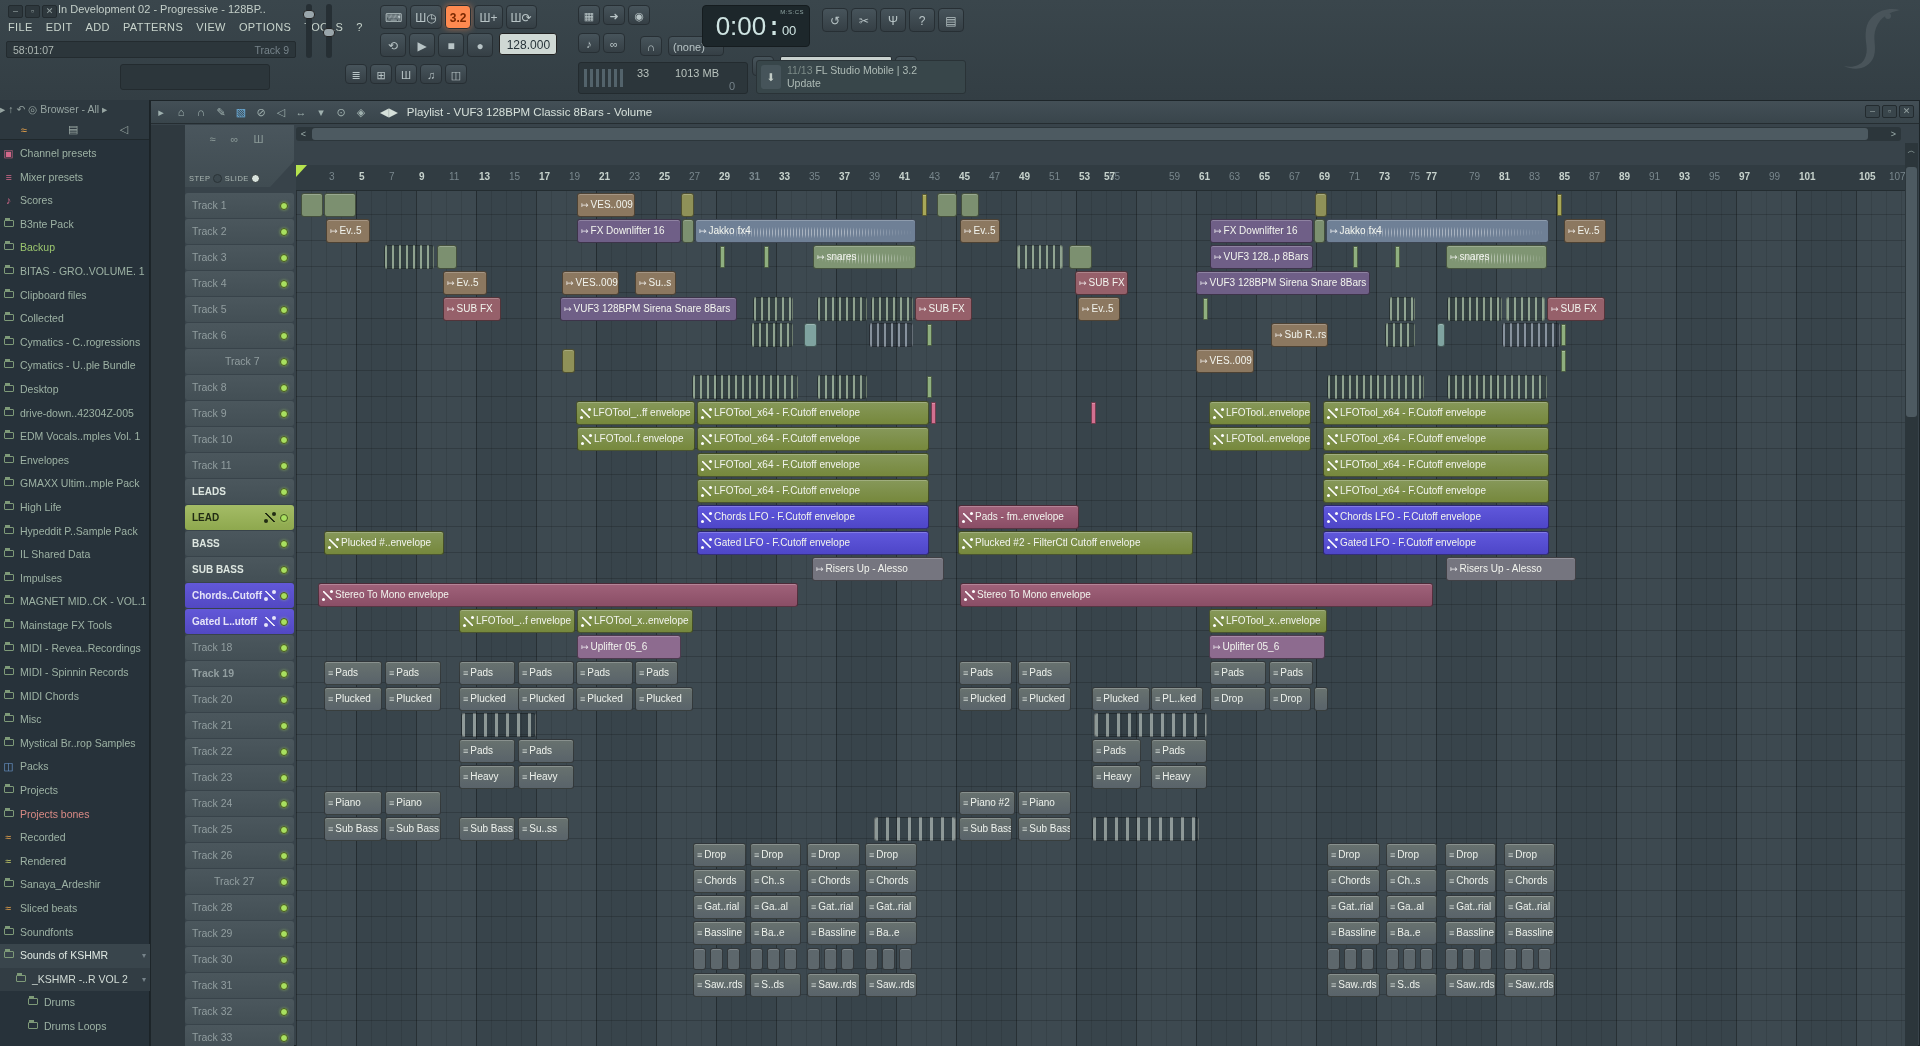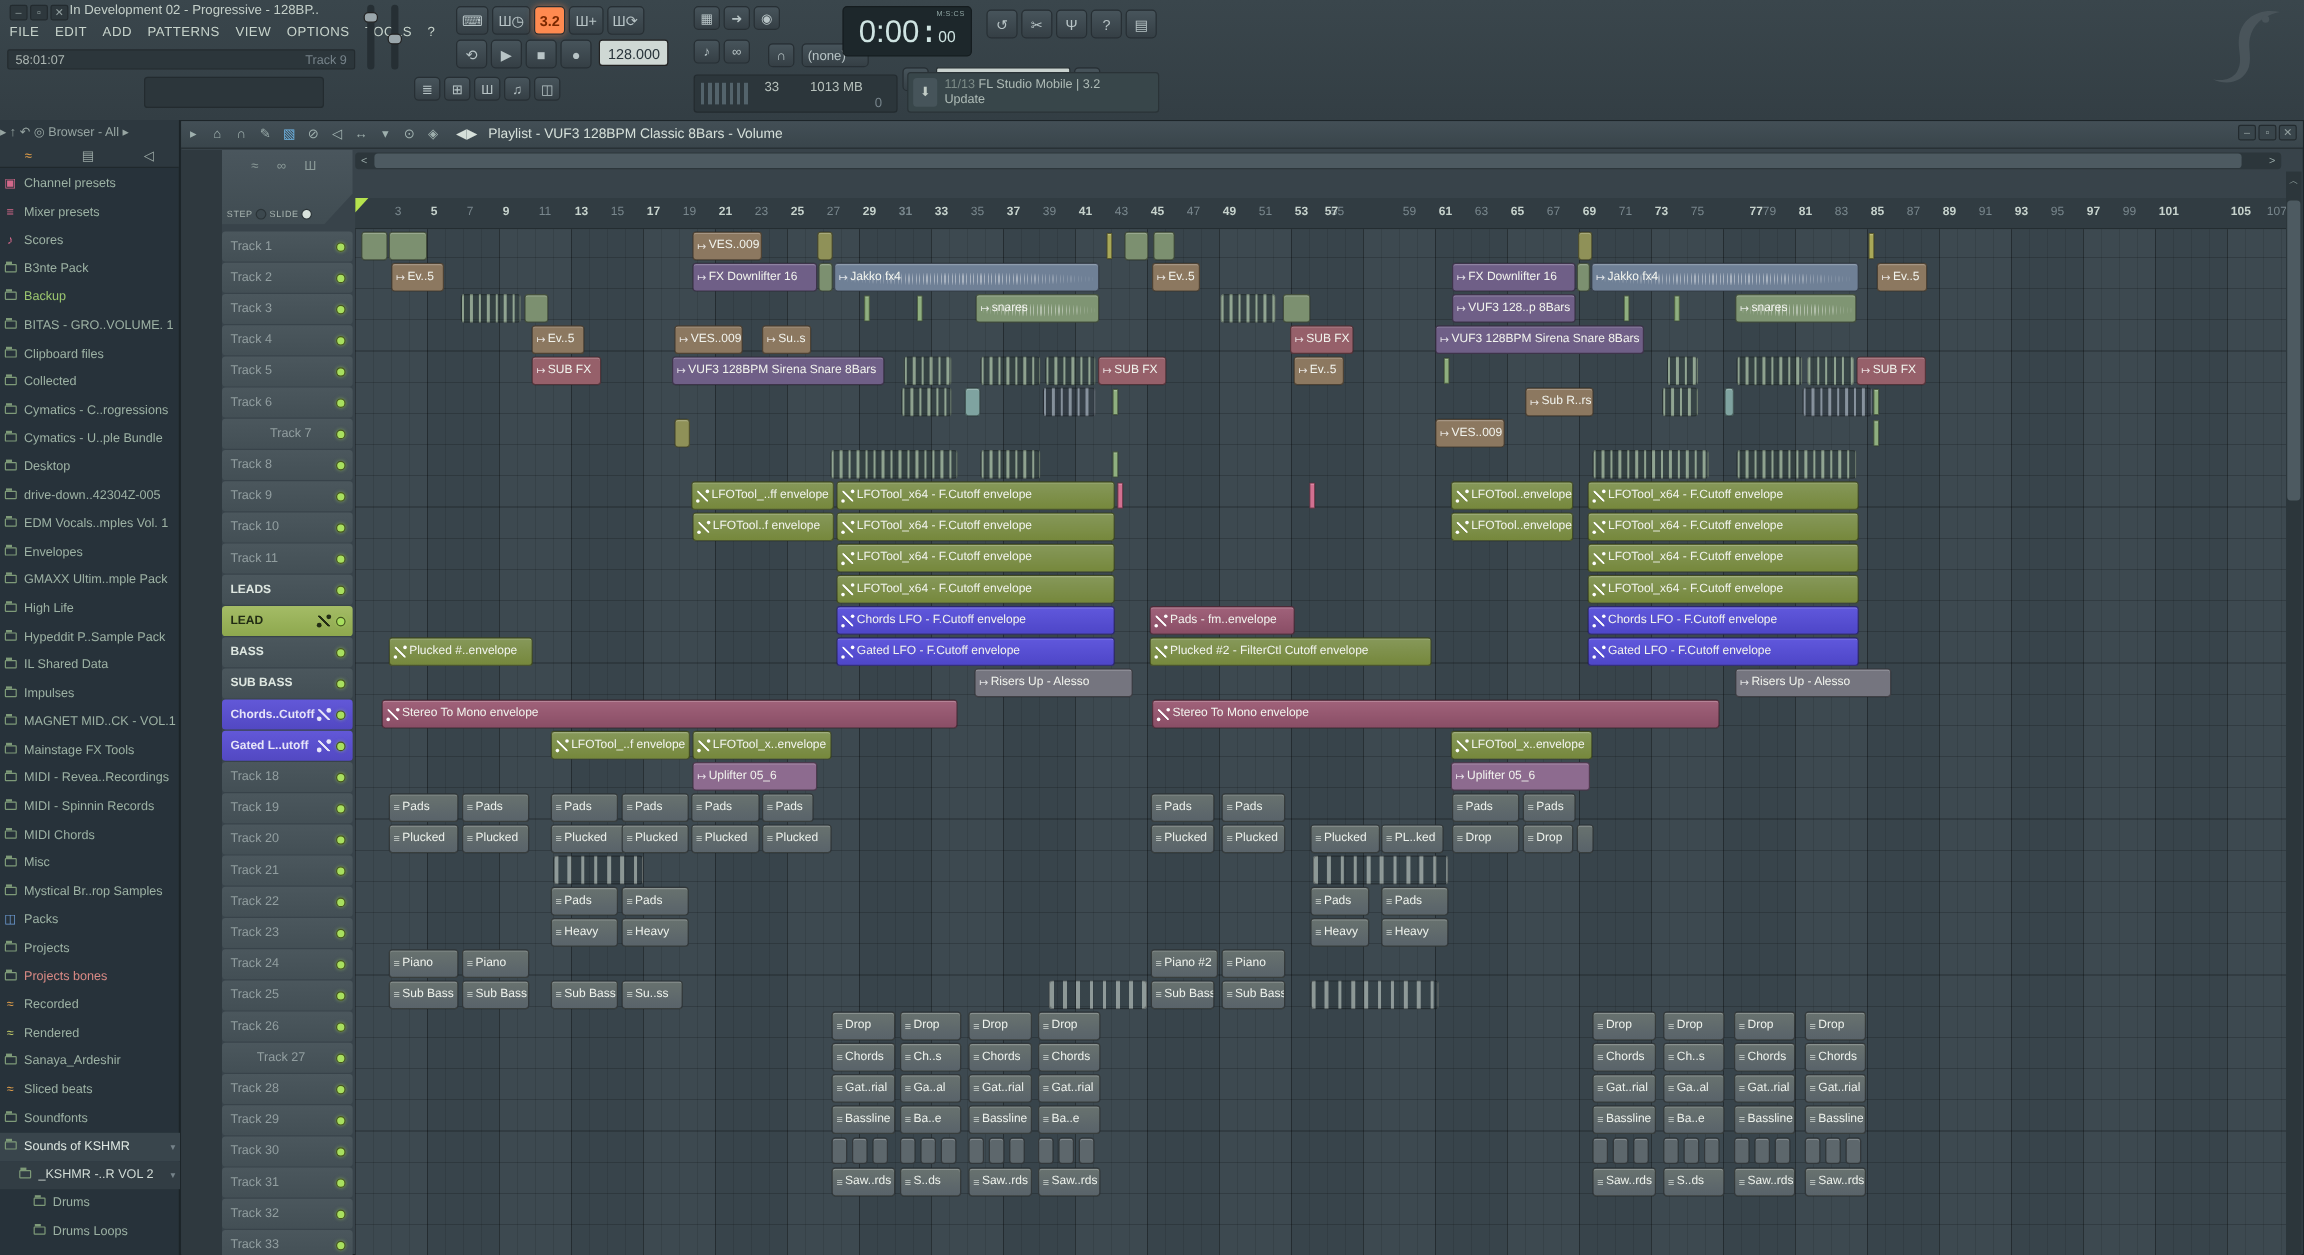--- a/index.html
+++ b/index.html
@@ -336,21 +336,21 @@
         <span class="rnum hi" style="left: 808px;">57</span>
         <span class="rnum" style="left: 873px;">59</span>
         <span class="rnum hi" style="left: 903px;">61</span>
         <span class="rnum" style="left: 933px;">63</span>
         <span class="rnum hi" style="left: 963px;">65</span>
         <span class="rnum" style="left: 993px;">67</span>
         <span class="rnum hi" style="left: 1023px;">69</span>
         <span class="rnum" style="left: 1053px;">71</span>
         <span class="rnum hi" style="left: 1083px;">73</span>
         <span class="rnum" style="left: 1113px;">75</span>
-        <span class="rnum hi" style="left: 1162px; text-align: right;">77</span>
+        <span class="rnum hi" style="left: 1130px; text-align: right;">77</span>
         <span class="rnum" style="left: 1173px;">79</span>
         <span class="rnum hi" style="left: 1203px;">81</span>
         <span class="rnum" style="left: 1233px;">83</span>
         <span class="rnum hi" style="left: 1263px;">85</span>
         <span class="rnum" style="left: 1293px;">87</span>
         <span class="rnum hi" style="left: 1323px;">89</span>
         <span class="rnum" style="left: 1353px;">91</span>
         <span class="rnum hi" style="left: 1383px;">93</span>
         <span class="rnum" style="left: 1413px;">95</span>
         <span class="rnum hi" style="left: 1443px;">97</span>
@@ -373,21 +373,21 @@
         <div class="trow" style="top: 210px;"><span>Track 9</span><span class="dot"></span></div>
         <div class="trow" style="top: 236px;"><span>Track 10</span><span class="dot"></span></div>
         <div class="trow" style="top: 262px;"><span>Track 11</span><span class="dot"></span></div>
         <div class="trow bright" style="top: 288px;"><span>LEADS</span><span class="dot"></span></div>
         <div class="trow green" style="top: 314px;"><span>LEAD</span><span class="lnk"></span><span class="dot"></span></div>
         <div class="trow bright" style="top: 340px;"><span>BASS</span><span class="dot"></span></div>
         <div class="trow bright" style="top: 366px;"><span>SUB BASS</span><span class="dot"></span></div>
         <div class="trow purple" style="top: 392px;"><span>Chords..Cutoff</span><span class="lnk"></span><span class="dot"></span></div>
         <div class="trow purple" style="top: 418px;"><span>Gated L..utoff</span><span class="lnk"></span><span class="dot"></span></div>
         <div class="trow" style="top: 444px;"><span>Track 18</span><span class="dot"></span></div>
-        <div class="trow" style="top: 470px;"><span>Track 19</span><span class="dot"></span></div>
+        <div class="trow" style="top: 470px; font-weight: bold;"><span>Track 19</span><span class="dot"></span></div>
         <div class="trow" style="top: 496px;"><span>Track 20</span><span class="dot"></span></div>
         <div class="trow" style="top: 522px;"><span>Track 21</span><span class="dot"></span></div>
         <div class="trow" style="top: 548px;"><span>Track 22</span><span class="dot"></span></div>
         <div class="trow" style="top: 574px;"><span>Track 23</span><span class="dot"></span></div>
         <div class="trow" style="top: 600px;"><span>Track 24</span><span class="dot"></span></div>
         <div class="trow" style="top: 626px;"><span>Track 25</span><span class="dot"></span></div>
         <div class="trow" style="top: 652px;"><span>Track 26</span><span class="dot"></span></div>
         <div class="trow" style="top: 678px; padding-left: 29px;"><span>Track 27</span><span class="dot"></span></div>
         <div class="trow" style="top: 704px;"><span>Track 28</span><span class="dot"></span></div>
         <div class="trow" style="top: 730px;"><span>Track 29</span><span class="dot"></span></div>

